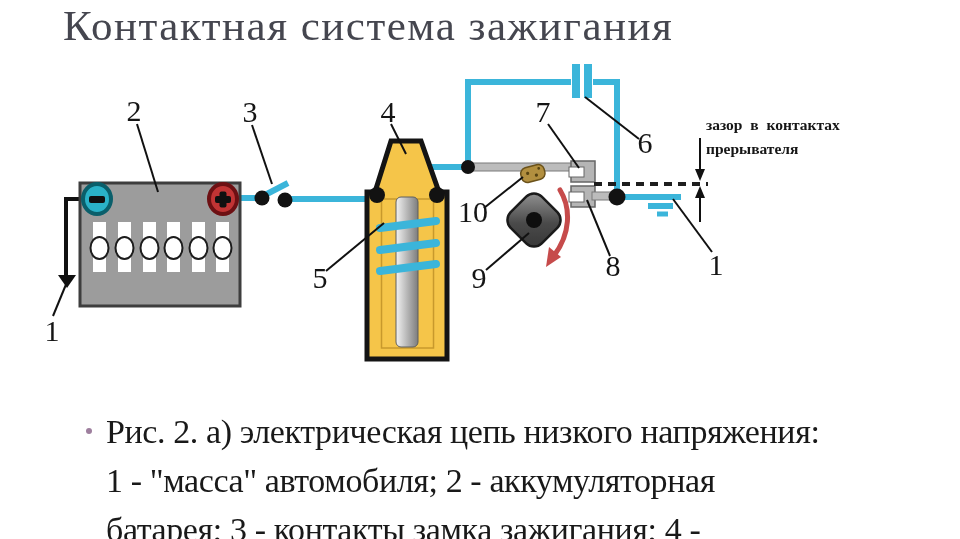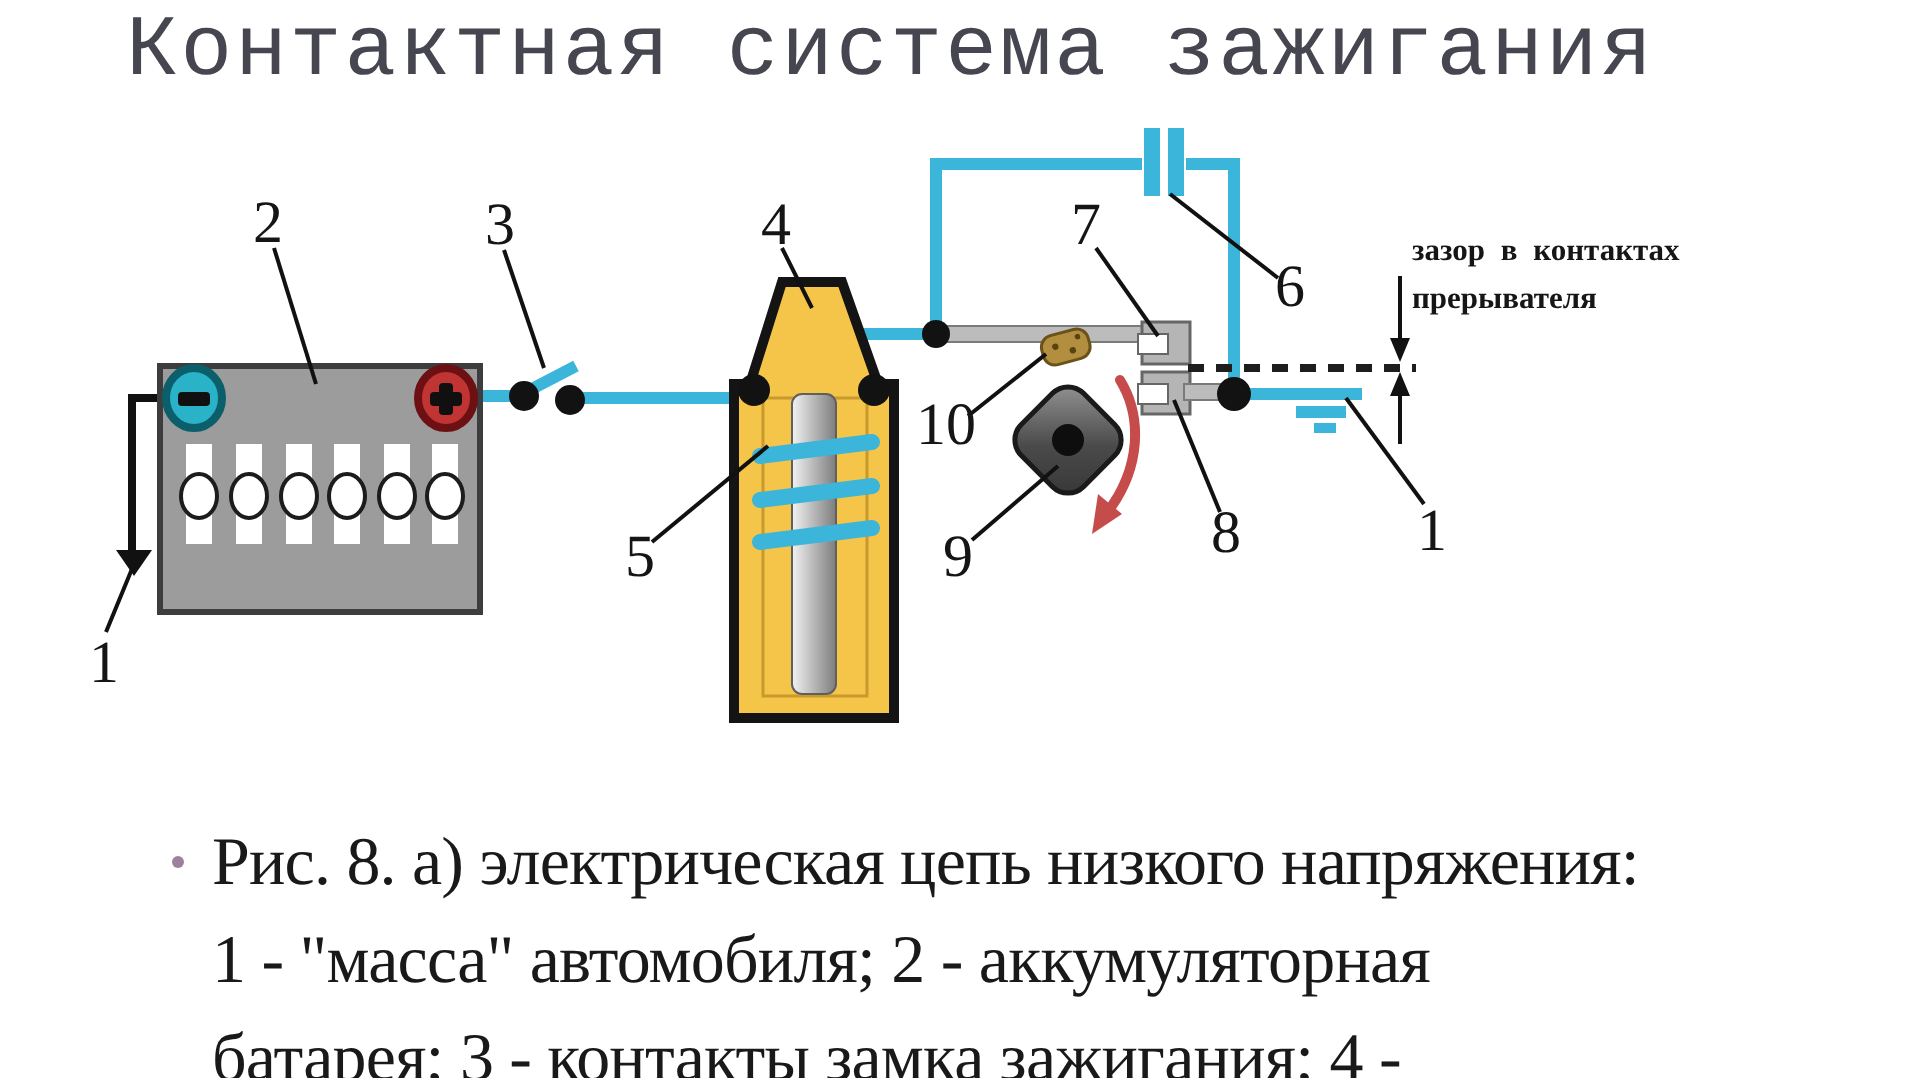--- a/index.html
+++ b/index.html
@@ -2,21 +2,21 @@
 <html><head>
 <meta charset="utf-8">
 <style>
   html,body{margin:0;padding:0;}
   body{
     width:960px;height:539px;overflow:hidden;background:#ffffff;
     font-family:"Liberation Sans", sans-serif;position:relative;
   }
   .title{
     position:absolute;left:63px;top:1px;width:880px;
-    font-family:Liberation Mono, monospace;
+    font-family:Liberation Serif, serif;
     font-size:43px;line-height:50px;letter-spacing:1.5px;
     color:#45464f;white-space:nowrap;
   }
   svg.diagram{position:absolute;left:0;top:0;}
   svg text{font-family:"Liberation Serif", serif;fill:#151515;}
   svg text.num{font-size:30px;}
   svg text.gapnote{font-size:15.5px;font-weight:bold;word-spacing:4px;fill:#161616;}
   .caption{
     position:absolute;left:106px;top:407px;width:840px;
     font-family:"Liberation Serif", serif;font-size:34px;line-height:49px;
@@ -171,16 +171,16 @@
   <text class="num" x="479" y="288" text-anchor="middle">9</text>
   <text class="num" x="473" y="222" text-anchor="middle">10</text>
   <text class="num" x="716" y="275" text-anchor="middle">1</text>
 
   <text class="gapnote" x="706" y="130">зазор в контактах</text>
   <text class="gapnote" x="706" y="154">прерывателя</text>
 </svg>
 
 <span class="caption-bullet"></span>
 <div class="caption">
-  <div>Рис. 8. а) электрическая цепь низкого напряжения:</div>
+  <div>Рис. 2. а) электрическая цепь низкого напряжения:</div>
   <div>1 - "масса" автомобиля; 2 - аккумуляторная</div>
   <div>батарея; 3 - контакты замка зажигания; 4 -</div>
 </div>
 
 </body></html>

